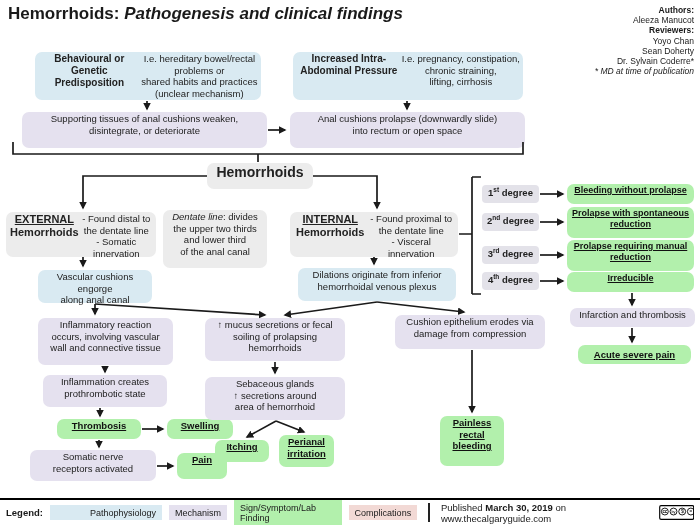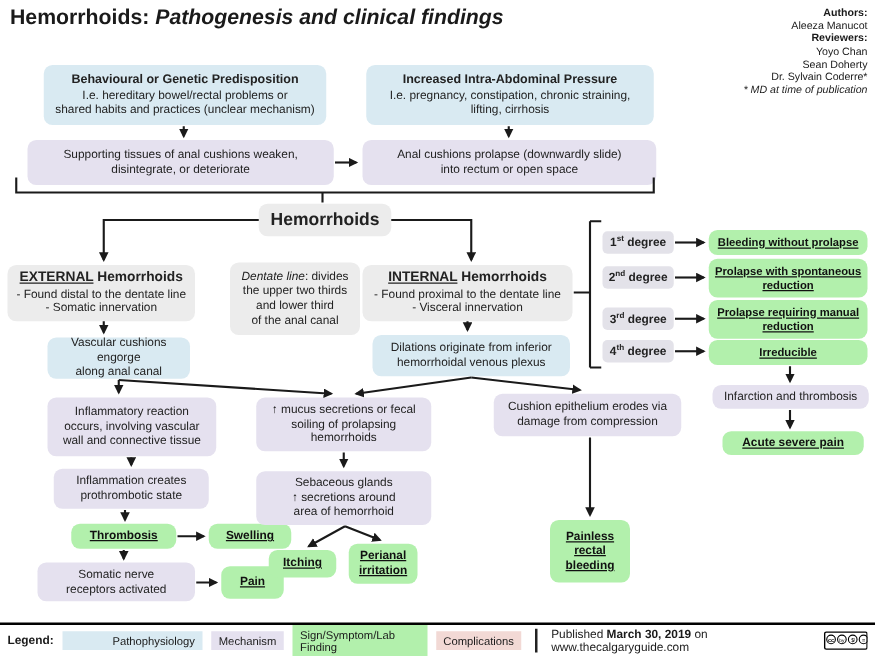--- a/index.html
+++ b/index.html
@@ -1,18 +1,18 @@
 <!DOCTYPE html>
 <html><head>
 <meta charset="utf-8">
 <style>
   html,body{margin:0;padding:0;background:#fff;}
   #canvas{position:relative;width:700px;height:525px;background:#fff;overflow:hidden;
           font-family:"Liberation Sans",sans-serif;color:#1a1a1a;}
-  .node{position:absolute;display:flex;flex-direction:column;justify-content:center;
+  .node{position:absolute;display:flex;flex-direction:row;justify-content:center;
         text-align:center;border-radius:7px;font-size:9.5px;line-height:1.22;
         padding:1px 3px;box-sizing:border-box;color:#222;}
   .prewrap{white-space:pre-line;}
   .blue{background:#d9eaf2;}
   .lav{background:#e5e1ef;}
   .gray{background:#ececec;}
   .deg{background:#e3e2e9;font-weight:bold;border-radius:4px;}
   .green{background:#b2f0ac;}
   .glabel{font-weight:bold;text-decoration:underline;color:#111;}
   .bhead{font-weight:bold;font-size:10px;}
@@ -80,21 +80,21 @@
 
   <div class="node gray" style="left:207px;top:163px;width:106px;height:26px;font-size:14px;font-weight:bold;">
     <div>Hemorrhoids</div>
   </div>
 
   <div class="node gray" style="left:6px;top:212px;width:150px;height:45px;">
     <div class="bighead"><span class="ul">EXTERNAL</span><span> Hemorrhoids</span></div>
     <div class="prewrap">- Found distal to the dentate line
 - Somatic innervation</div>
   </div>
-  <div class="node gray" style="left:184px;top:210px;width:104px;height:58px;">
+  <div class="node gray" style="left:163px;top:210px;width:104px;height:58px;">
     <div class="prewrap"><span class="em">Dentate line</span><span>: divides
 the upper two thirds
 and lower third
 of the anal canal</span></div>
   </div>
   <div class="node gray" style="left:290px;top:212px;width:168px;height:45px;">
     <div class="bighead"><span class="ul">INTERNAL</span><span> Hemorrhoids</span></div>
     <div class="prewrap">- Found proximal to the dentate line
 - Visceral innervation</div>
   </div>

